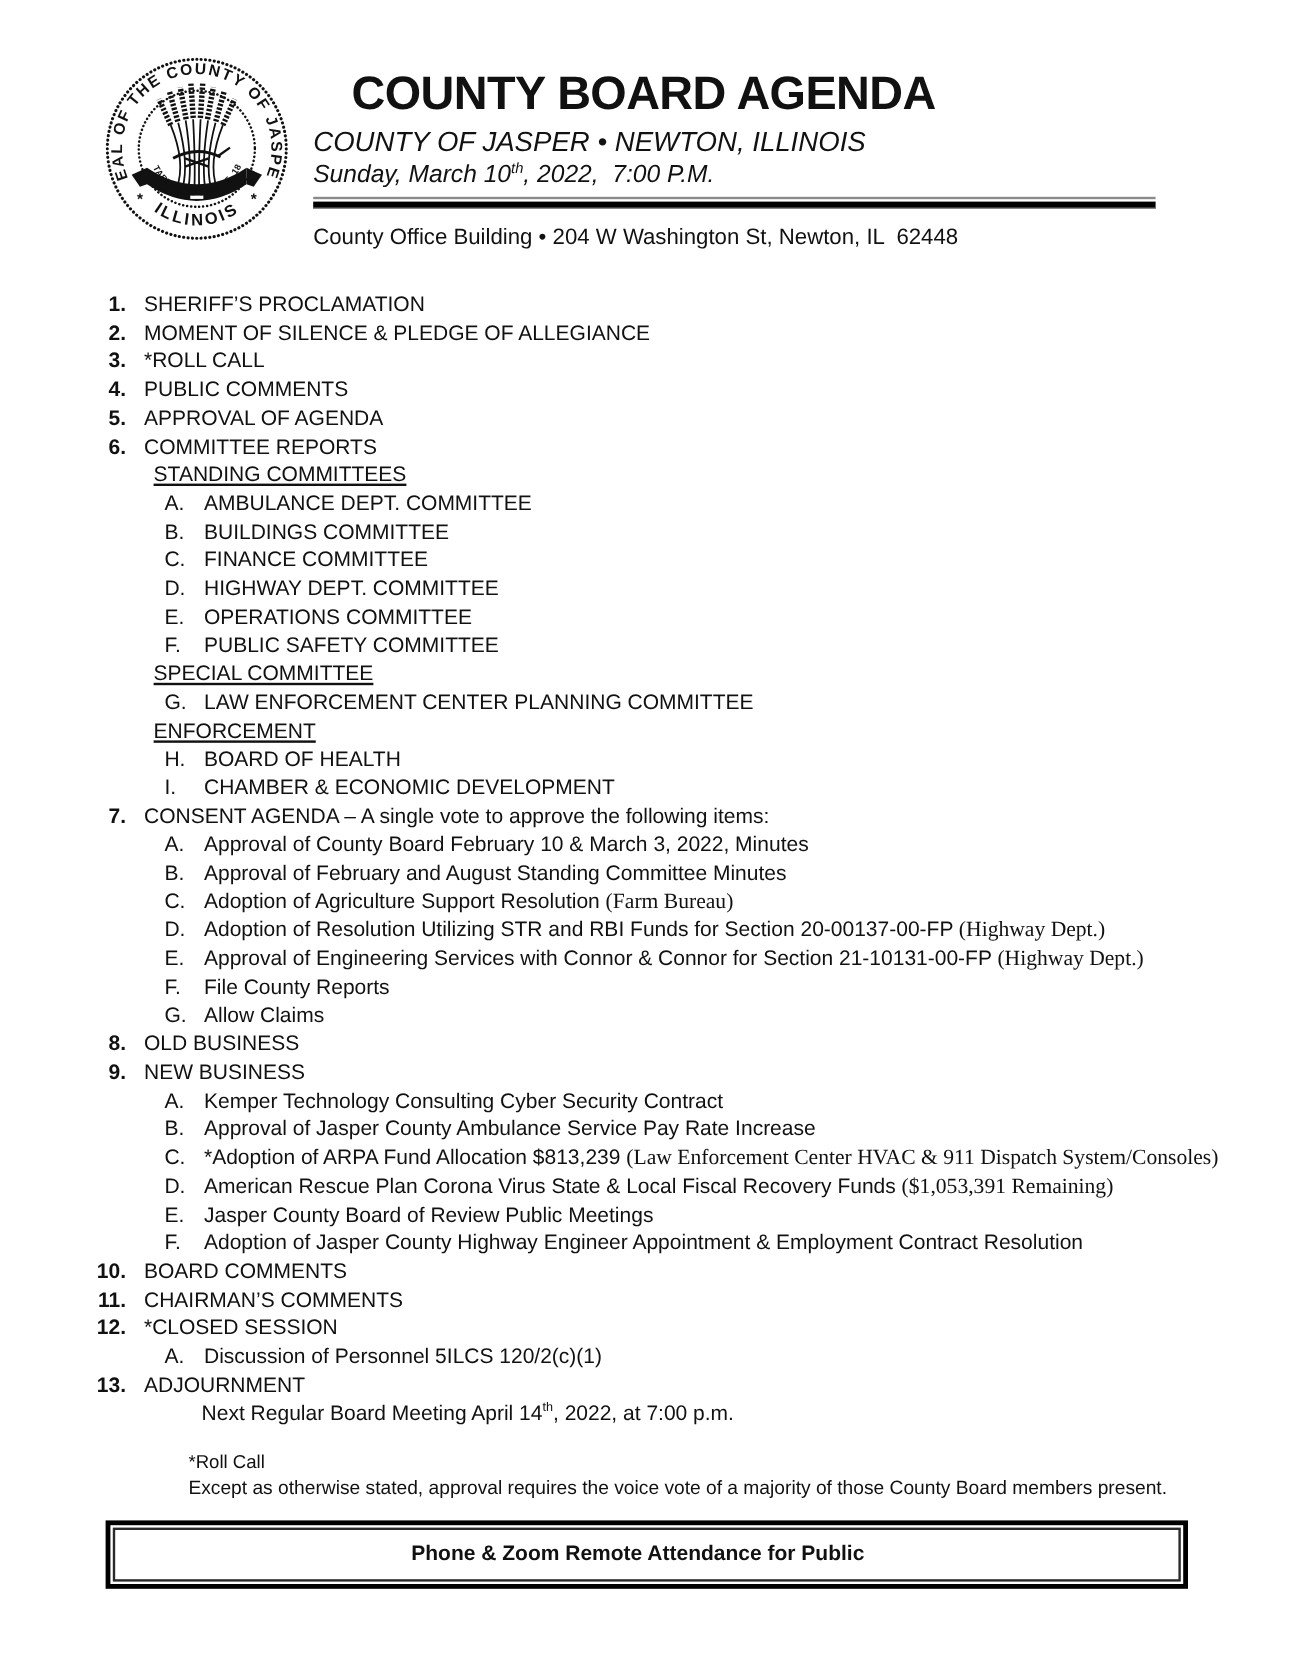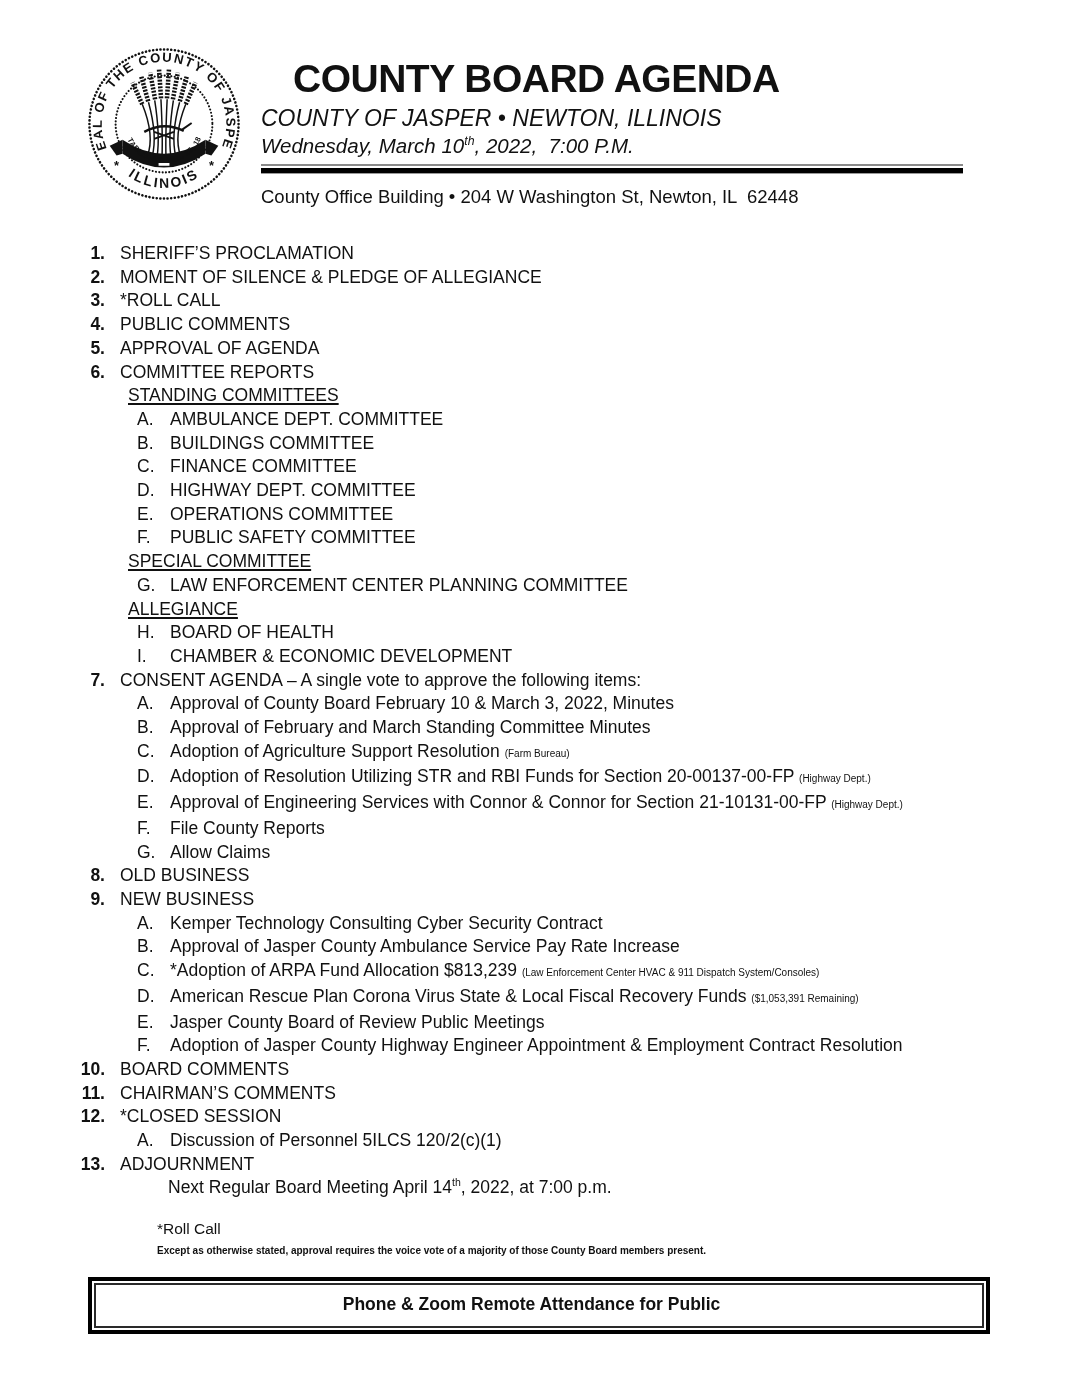--- a/index.html
+++ b/index.html
@@ -40,33 +40,33 @@
   .row {
     display: flex; align-items: baseline;
     font-size: 17.5px; line-height: 23.7px; white-space: pre;
   }
   .num   { font-weight: 700; width: 35px; margin-left: 70px; text-align: right; flex: none; }
   .content { }
   .t-title  { font-weight: 400; }
   .num + .content { margin-left: 15px; }
   .t-suffix { font-weight: 400; }
   .letter { margin-left: 137px; width: 33px; flex: none; }
-  .small  { font-size: 10px; }
+  .small  { font-size: 18px; font-family: Liberation Serif, serif; }
   .subheader {
     margin-left: 128px;
     text-decoration: underline;
     text-decoration-thickness: 1.5px;
     text-underline-offset: 2px;
     text-align: center;
   }
   .plain-child { margin-left: 168px; }
 
   
   .footnote-roll   { margin: 18px 0 0 157px; font-size: 15.5px; line-height: 22px; white-space: pre; }
-  .footnote-except { margin: 0 0 0 157px; font-size: 10px; line-height: 21px; white-space: pre; font-weight: bold; }
+  .footnote-except { margin: 0 0 0 157px; font-size: 16px; line-height: 21px; white-space: pre; }
 
   
   .remote-outer { margin: 16px 0 0 88px; width: 902px; border: 4px solid #000; }
   .remote-inner { border: 2px solid #2a2a2a; margin: 2px; padding: 7px 42px 10px 27px; }
   .remote-title { text-align: center; font-weight: 700; font-size: 17.5px; line-height: 24px; white-space: pre; }
   .remote-line  { display: flex; justify-content: space-between; font-size: 16.5px; line-height: 25px; white-space: pre; }
   .remote-bold  { font-weight: 700; }
 </style>
 </head>
 <body>
@@ -126,21 +126,21 @@
       <text font-size="7.6" letter-spacing="0.4">
         <textPath href="#arcEst" startOffset="50%" text-anchor="middle">ESTABLISHED FEB. 15, 1831</textPath>
       </text>
       <text x="32" y="127" font-size="13" text-anchor="middle">*</text>
       <text x="128" y="127" font-size="13" text-anchor="middle">*</text>
     </svg>
 
     <div class="header-text">
       <div class="doc-title">COUNTY BOARD AGENDA</div>
       <div class="doc-subtitle">COUNTY OF JASPER • NEWTON, ILLINOIS</div>
-      <div class="doc-date"><span>Wednesday, March 10</span><sup>th</sup><span>, 2022,  7:00 P.M.</span></div>
+      <div class="doc-date"><span>Sunday, March 10</span><sup>th</sup><span>, 2022,  7:00 P.M.</span></div>
       <div class="rule-thin"></div>
       <div class="rule-bar"></div>
       <div class="doc-address">County Office Building • 204 W Washington St, Newton, IL  62448</div>
     </div>
   </div>
 
   <div class="agenda">
       <div class="row"><span class="num">1.</span><span class="content"><span class="t-title">SHERIFF’S PROCLAMATION</span></span></div>
       <div class="row"><span class="num">2.</span><span class="content"><span class="t-title">MOMENT OF SILENCE &amp; PLEDGE OF ALLEGIANCE</span></span></div>
       <div class="row"><span class="num">3.</span><span class="content"><span class="t-title">*ROLL CALL</span></span></div>
@@ -149,26 +149,26 @@
       <div class="row"><span class="num">6.</span><span class="content"><span class="t-title">COMMITTEE REPORTS</span></span></div>
       <div class="row"><span class="subheader">STANDING COMMITTEES</span></div>
       <div class="row"><span class="letter">A.</span><span class="content"><span class="sub-text">AMBULANCE DEPT. COMMITTEE</span></span></div>
       <div class="row"><span class="letter">B.</span><span class="content"><span class="sub-text">BUILDINGS COMMITTEE</span></span></div>
       <div class="row"><span class="letter">C.</span><span class="content"><span class="sub-text">FINANCE COMMITTEE</span></span></div>
       <div class="row"><span class="letter">D.</span><span class="content"><span class="sub-text">HIGHWAY DEPT. COMMITTEE</span></span></div>
       <div class="row"><span class="letter">E.</span><span class="content"><span class="sub-text">OPERATIONS COMMITTEE</span></span></div>
       <div class="row"><span class="letter">F.</span><span class="content"><span class="sub-text">PUBLIC SAFETY COMMITTEE</span></span></div>
       <div class="row"><span class="subheader">SPECIAL COMMITTEE</span></div>
       <div class="row"><span class="letter">G.</span><span class="content"><span class="sub-text">LAW ENFORCEMENT CENTER PLANNING COMMITTEE</span></span></div>
-      <div class="row"><span class="subheader">ALLEGIANCE</span></div>
+      <div class="row"><span class="subheader">ENFORCEMENT</span></div>
       <div class="row"><span class="letter">H.</span><span class="content"><span class="sub-text">BOARD OF HEALTH</span></span></div>
       <div class="row"><span class="letter">I.</span><span class="content"><span class="sub-text">CHAMBER &amp; ECONOMIC DEVELOPMENT</span></span></div>
       <div class="row"><span class="num">7.</span><span class="content"><span class="t-title">CONSENT AGENDA – </span><span class="t-suffix">A single vote to approve the following items:</span></span></div>
       <div class="row"><span class="letter">A.</span><span class="content"><span class="sub-text">Approval of County Board February 10 &amp; March 3, 2022, Minutes</span></span></div>
-      <div class="row"><span class="letter">B.</span><span class="content"><span class="sub-text">Approval of February and March Standing Committee Minutes</span></span></div>
+      <div class="row"><span class="letter">B.</span><span class="content"><span class="sub-text">Approval of February and August Standing Committee Minutes</span></span></div>
       <div class="row"><span class="letter">C.</span><span class="content"><span class="sub-text">Adoption of Agriculture Support Resolution </span><span class="small">(Farm Bureau)</span></span></div>
       <div class="row"><span class="letter">D.</span><span class="content"><span class="sub-text">Adoption of Resolution Utilizing STR and RBI Funds for Section 20-00137-00-FP </span><span class="small">(Highway Dept.)</span></span></div>
       <div class="row"><span class="letter">E.</span><span class="content"><span class="sub-text">Approval of Engineering Services with Connor &amp; Connor for Section 21-10131-00-FP </span><span class="small">(Highway Dept.)</span></span></div>
       <div class="row"><span class="letter">F.</span><span class="content"><span class="sub-text">File County Reports</span></span></div>
       <div class="row"><span class="letter">G.</span><span class="content"><span class="sub-text">Allow Claims</span></span></div>
       <div class="row"><span class="num">8.</span><span class="content"><span class="t-title">OLD BUSINESS</span></span></div>
       <div class="row"><span class="num">9.</span><span class="content"><span class="t-title">NEW BUSINESS</span></span></div>
       <div class="row"><span class="letter">A.</span><span class="content"><span class="sub-text">Kemper Technology Consulting Cyber Security Contract</span></span></div>
       <div class="row"><span class="letter">B.</span><span class="content"><span class="sub-text">Approval of Jasper County Ambulance Service Pay Rate Increase</span></span></div>
       <div class="row"><span class="letter">C.</span><span class="content"><span class="sub-text">*Adoption of ARPA Fund Allocation $813,239 </span><span class="small">(Law Enforcement Center HVAC &amp; 911 Dispatch System/Consoles)</span></span></div>

